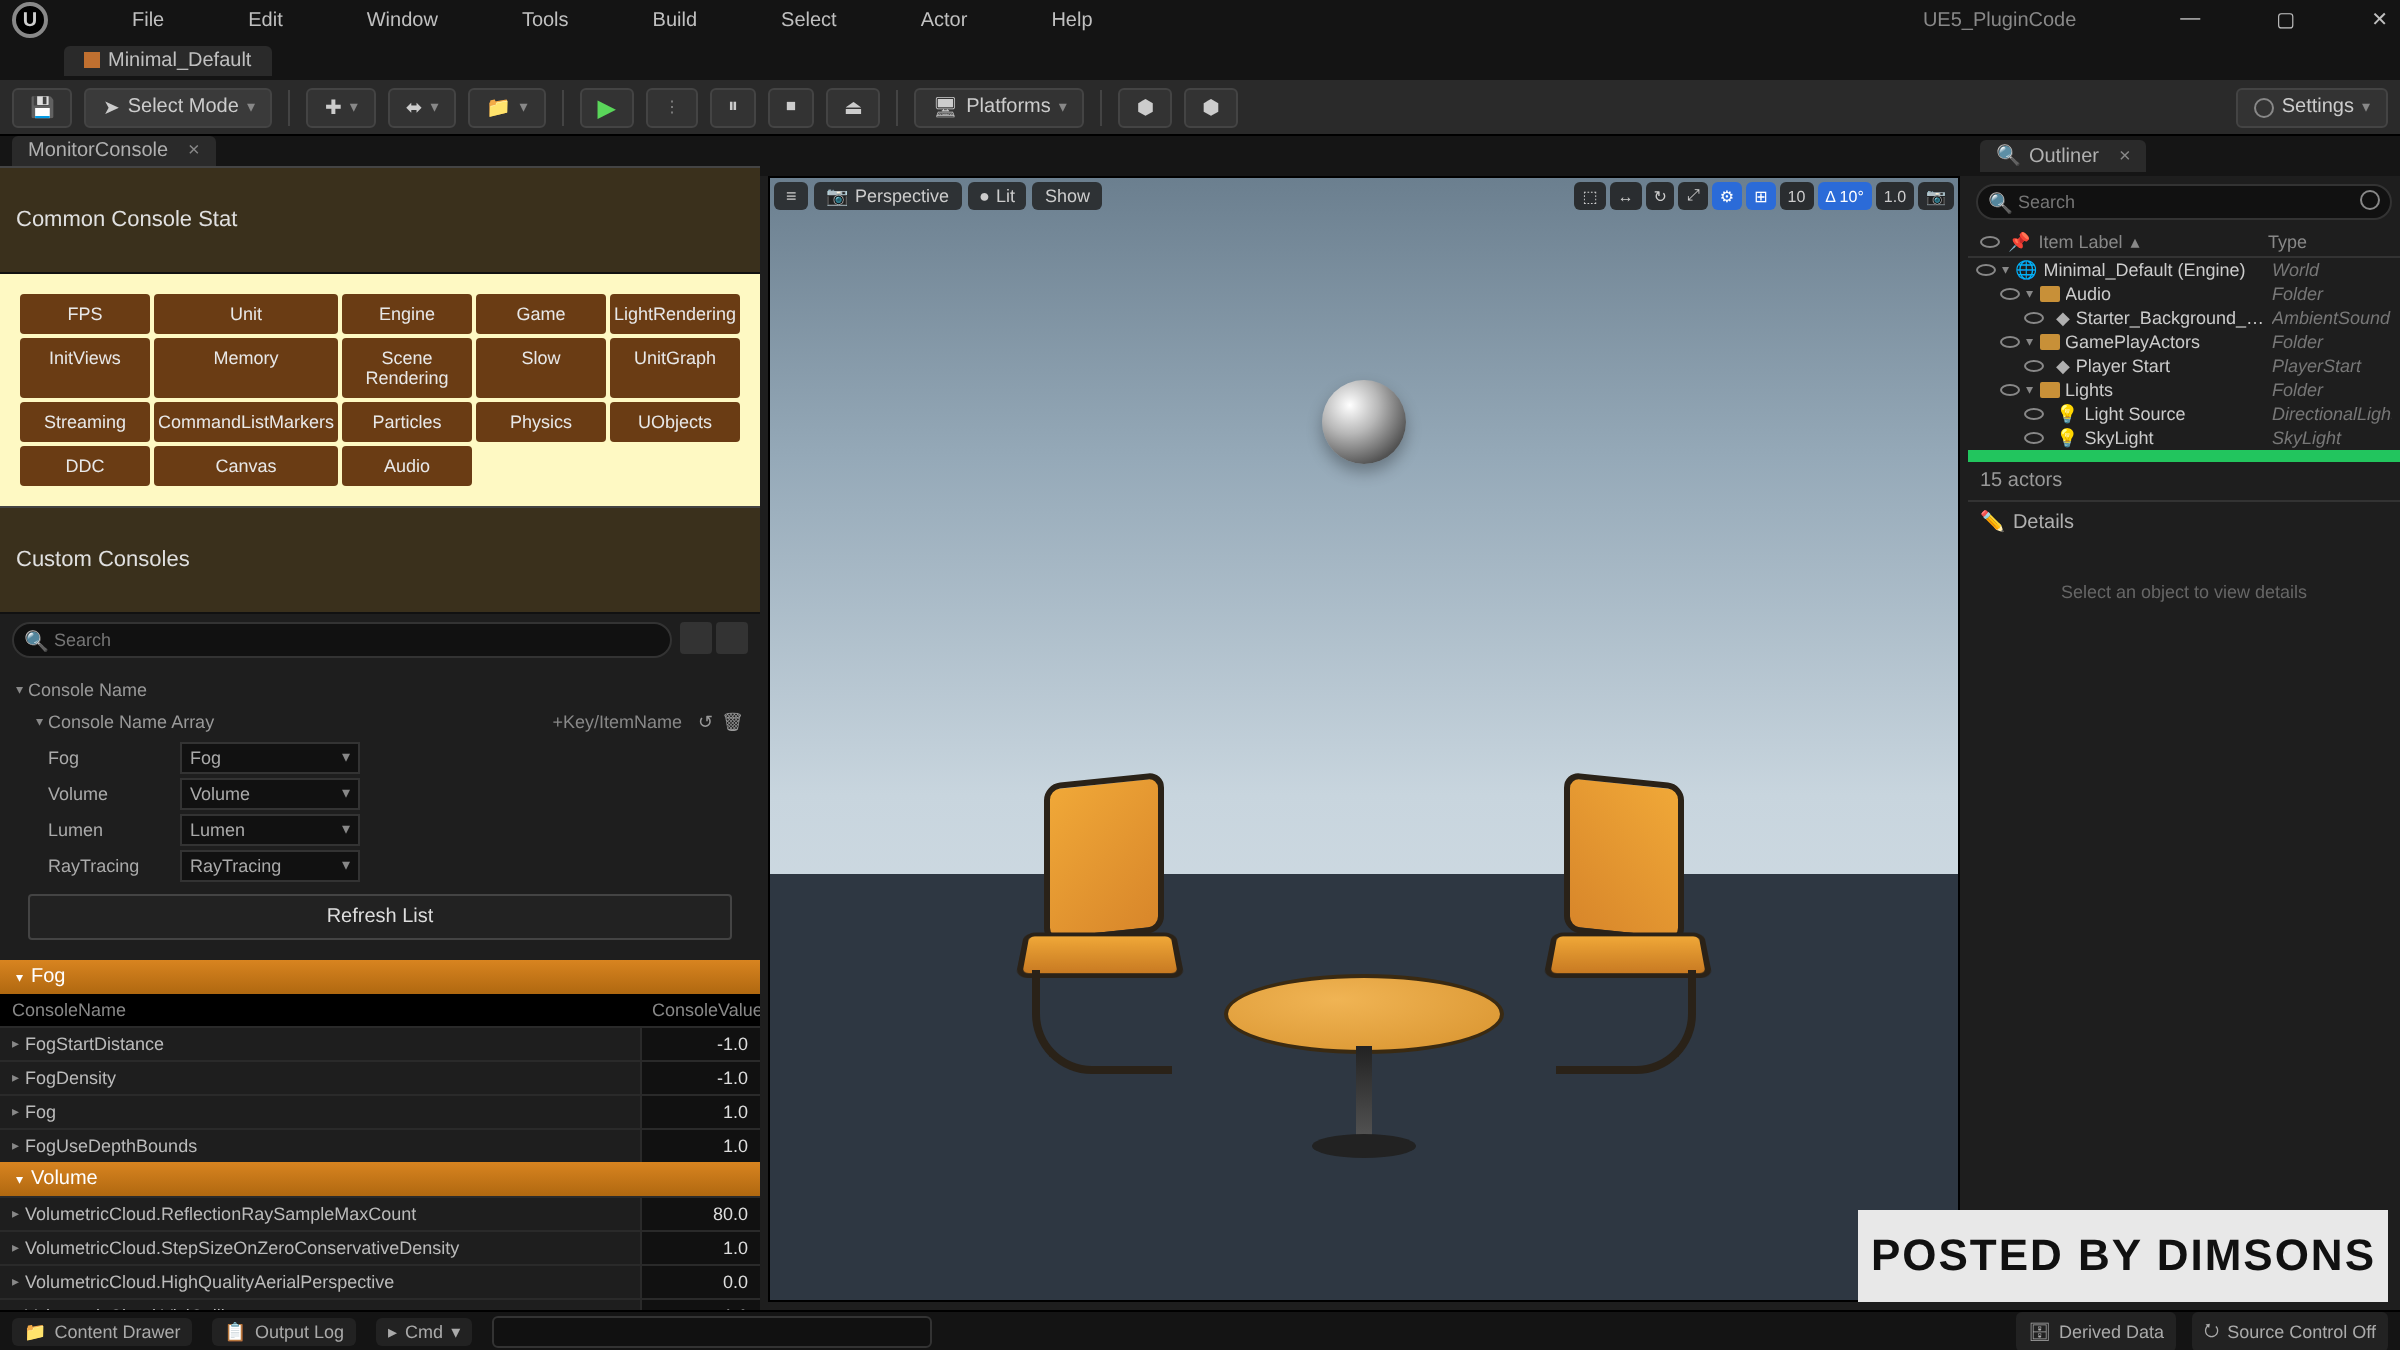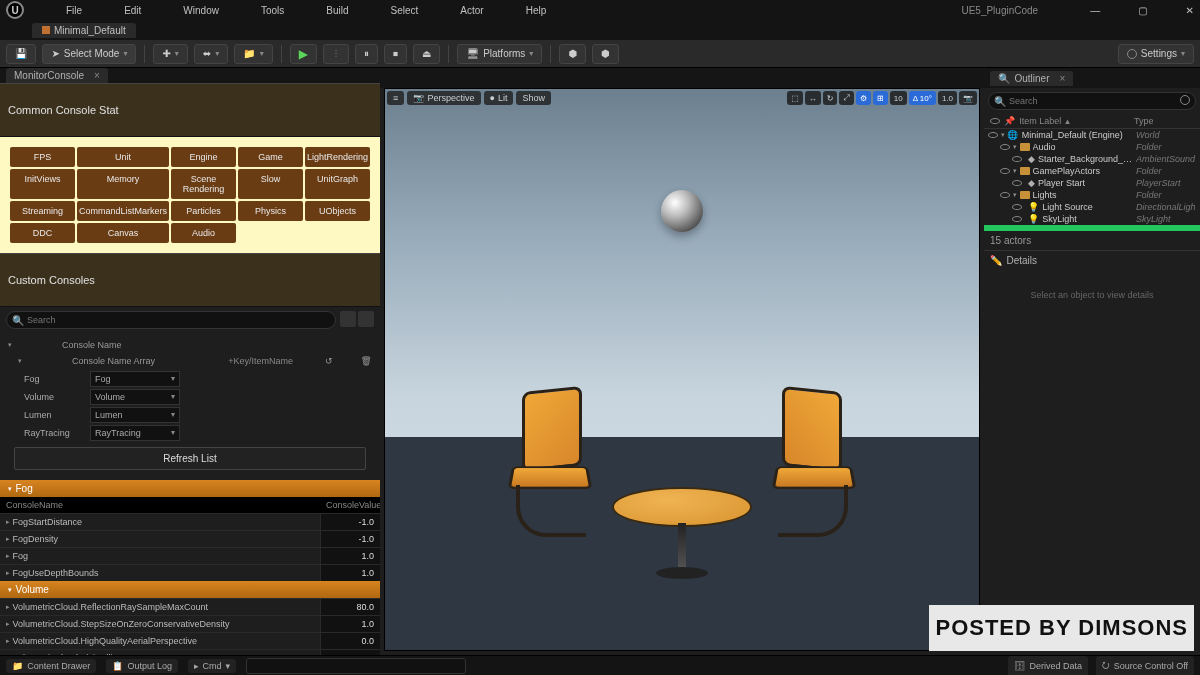--- a/index.html
+++ b/index.html
@@ -43,21 +43,21 @@
 .stat-grid .cell.wide { grid-column:1/4; background:#444; }
 
 
 .search-row { display:flex; padding:4px 6px; gap:4px; }
 .search-row input { flex:1; background:#111; border:1px solid #333; border-radius:10px; padding:3px 8px 3px 20px; color:#ccc; font-size:9px; }
 .search-row .mag { position:absolute; margin:4px 0 0 6px; color:#888; font-size:10px; }
 .search-row .btns { display:flex; gap:2px; }
 .search-row .btns div { width:16px; height:16px; background:#333; border-radius:2px; }
 
 .console-body { padding:4px 8px; }
-.console-body .row-label { color:#999; font-size:9px; padding:3px 0; display:flex; align-items:center;gap:24px; }
+.console-body .row-label { color:#999; font-size:9px; padding:3px 0; display:flex; align-items:center; }
 .console-body .ctrl-row { display:flex; gap:6px; align-items:center; margin:2px 0 2px 16px; }
 .console-body .ctrl-row .lbl { width:60px; font-size:9px; color:#aaa; }
 .console-body .ctrl-row .drop { flex:1; max-width:90px; background:#111; border:1px solid #333; padding:2px 4px; font-size:9px; color:#aaa; display:flex; justify-content:space-between; }
 .btn-refresh { background:#222; text-align:center; padding:5px; margin:6px; border:1px solid #444; border-radius:2px; font-size:10px; color:#ddd; }
 
 
 .section-bar { background:linear-gradient(#d88420,#b06810); color:#fff; padding:3px 8px; font-size:10px; display:flex; align-items:center; gap:4px; }
 .kv-table { width:100%; }
 .kv-table .hdr { display:flex; background:#000000; color:#888; font-size:9px; }
 .kv-table .hdr div:first-child { flex:1; padding:3px 6px; }

